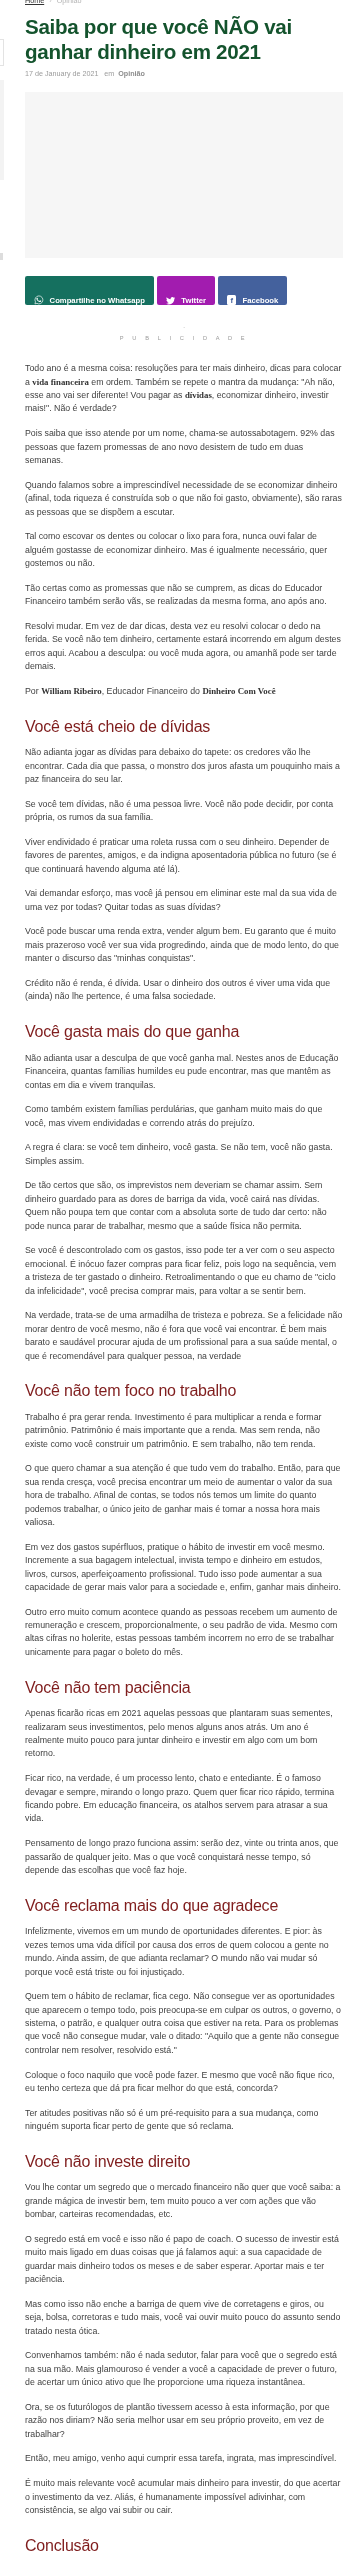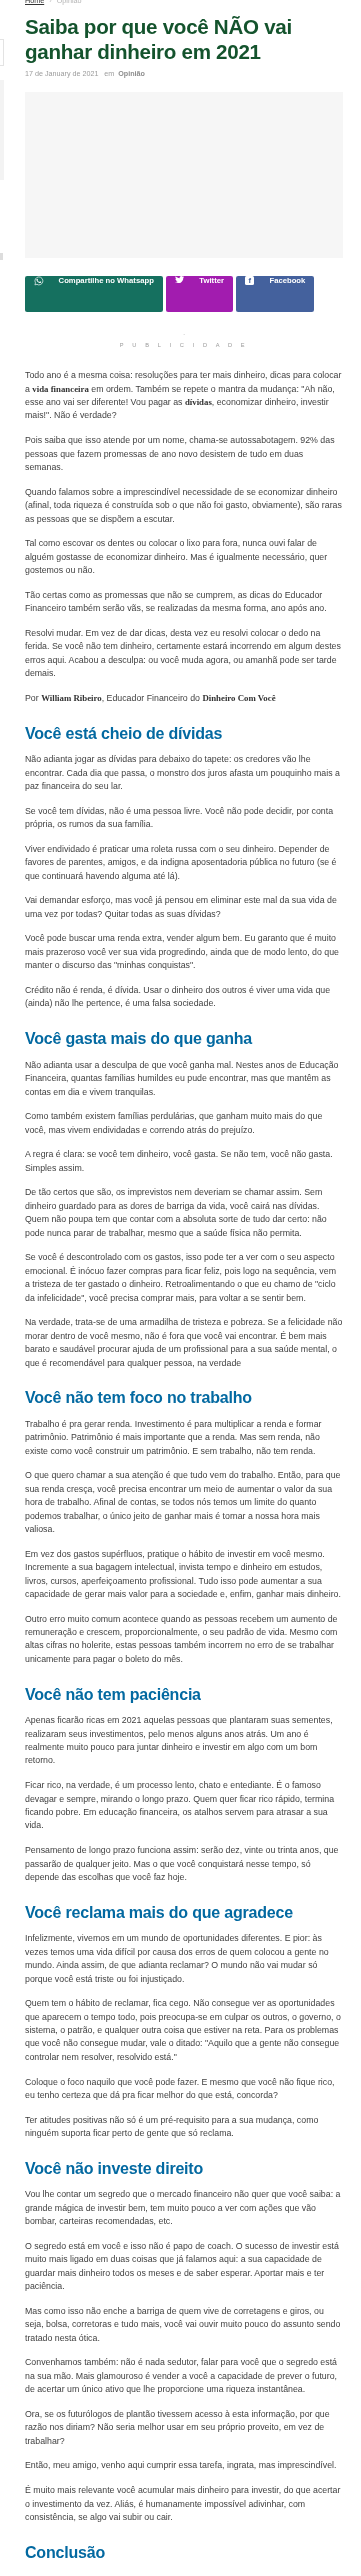--- a/index.html
+++ b/index.html
@@ -13,33 +13,33 @@
   .breadcrumb{height:5.2px;overflow:hidden;position:relative;}
   .breadcrumb-inner{position:absolute;top:-4.1px;left:0;font-size:7.2px;color:#b5b5b5;white-space:nowrap;}
   .breadcrumb-inner a{color:#333;text-decoration:underline;cursor:pointer;}
   .breadcrumb-inner .sep{margin:0 3.1px;color:#c0c0c0;}
   h1{font-size:20.6px;line-height:1.2;color:#14532d;font-weight:bold;margin:10.3px 0 0;letter-spacing:-0.3px;}
   .meta{margin-top:4px;font-size:7.2px;color:#9b9b9b;}
   .meta .meta-cat{font-weight:bold;color:#8d8d8d;text-decoration:none;cursor:pointer;margin-left:2.1px;}
   .meta .conn{margin-left:3.6px;}
   .featured-image{margin-top:14.4px;height:166px;background:#f6f6f6;}
   .share-row{margin-top:17.5px;display:flex;gap:3.6px;}
-  .btn{height:36px;display:inline-flex;align-items:flex-start;gap:15px;padding:0 8.8px;border-radius:2.1px;color:#fff;font-size:7.7px;font-weight:bold;text-decoration:none;cursor:pointer;box-sizing:border-box;}
+  .btn{height:29px;display:inline-flex;align-items:flex-end;gap:6px;padding:0 8.8px;border-radius:2.1px;color:#fff;font-size:7.7px;font-weight:bold;text-decoration:none;cursor:pointer;box-sizing:border-box;}
   .btn .icon{display:inline-flex;align-items:center;}
   .btn-whatsapp{background:#15705f;}
   .btn-twitter{background:#a21caf;}
   .btn-facebook{background:#44619d;}
   .fb-badge{width:9.3px;height:9.3px;background:#fff;color:#44619d;border-radius:1.5px;display:inline-flex;align-items:center;justify-content:center;font-weight:bold;font-size:7.7px;}
   .ad-slot{margin-top:19.6px;text-align:center;}
   .ad-dot{color:#777;font-size:6.2px;line-height:4.1px;}
   .ad-label{margin-top:6.2px;color:#9a9a9a;font-size:5.7px;letter-spacing:3.6px;}
   .article-body{margin-top:21.6px;font-size:8.8px;line-height:13.4px;color:#3f3f3f;}
   .article-body p{margin:0 0 11.3px;}
   .article-body strong{color:#333;font-family:Liberation Serif, serif;}
-  .article-body h2{font-size:16px;line-height:1.2;color:#0369a1;font-weight:bold;margin:18.5px 0 10.3px;letter-spacing:-0.2px;}
+  .article-body h2{font-size:16px;line-height:1.2;color:#7f1d1d;font-weight:normal;margin:18.5px 0 10.3px;letter-spacing:-0.2px;}
 </style>
 </head>
 <body>
 
 <div class="page">
   <div class="edge-fragment ef1"></div>
   <div class="edge-fragment ef2"></div>
   <div class="edge-fragment ef3"></div>
 
   <div class="container">

